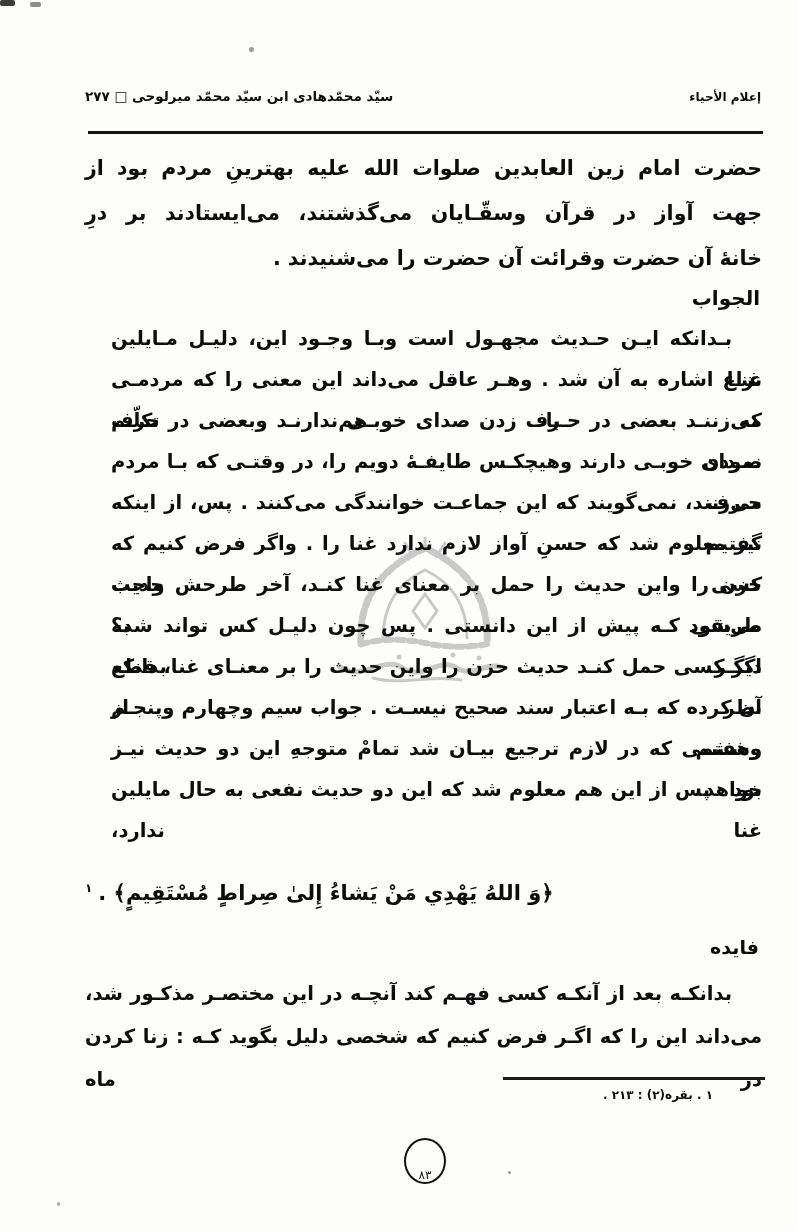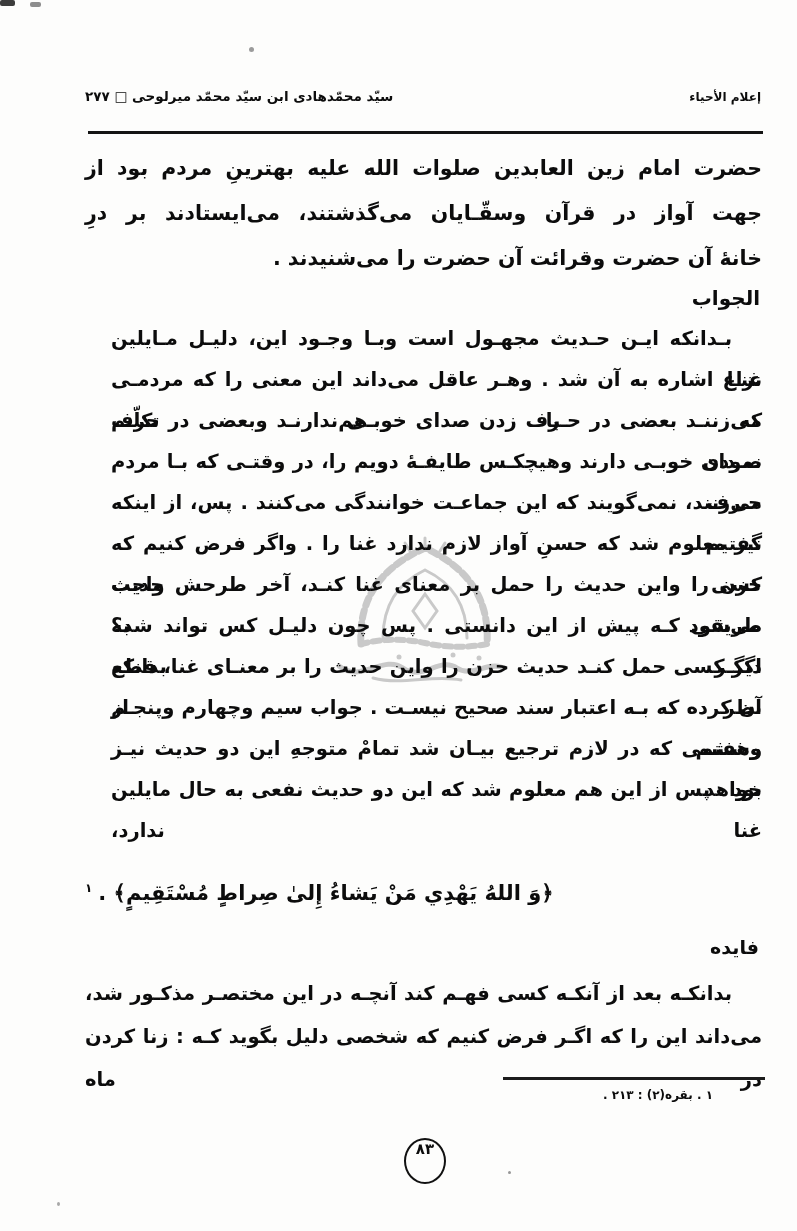--- a/index.html
+++ b/index.html
@@ -37,22 +37,22 @@
   .heading2{right:38px;top:936px;font-size:19px;}
   .para3{top:972px;}
   .para3 .line{height:43px;line-height:43px;font-size:19.5px;}
   
   .fn-rule{left:503px;width:262px;top:1077px;height:2.5px;background:#1c1c1c;z-index:2;}
   .fn-text{right:84px;top:1088px;font-size:12px;font-weight:700;z-index:2;}
   
   .pg-circle{
     left:404px;top:1138px;width:38px;height:42px;
     border:2.5px solid #111;border-radius:50%;
-    display:flex;align-items:flex-start;justify-content:center;
-    font-size:15px;font-weight:700;z-index:2;
+    display:flex;align-items:flex-end;justify-content:center;
+    font-size:12px;font-weight:400;z-index:2;
   }
   
   .watermark{left:333px;top:536px;width:195px;height:152px;z-index:1;opacity:.8;}
   
   .speck{background:#4a4a4a;border-radius:2px;z-index:3;}
   .speck.s1{left:0;top:0;width:15px;height:6px;background:#3c3c3c;}
   .speck.s2{left:30px;top:2px;width:11px;height:5px;background:#8d8d8d;}
   .speck.s3{left:249px;top:47px;width:5px;height:5px;background:#9b9b9b;border-radius:50%;}
   .speck.s4{left:508px;top:1171px;width:3px;height:3px;background:#979797;border-radius:50%;}
   .speck.s5{left:57px;top:1202px;width:3px;height:4px;background:#a8a8a8;border-radius:50%;}

